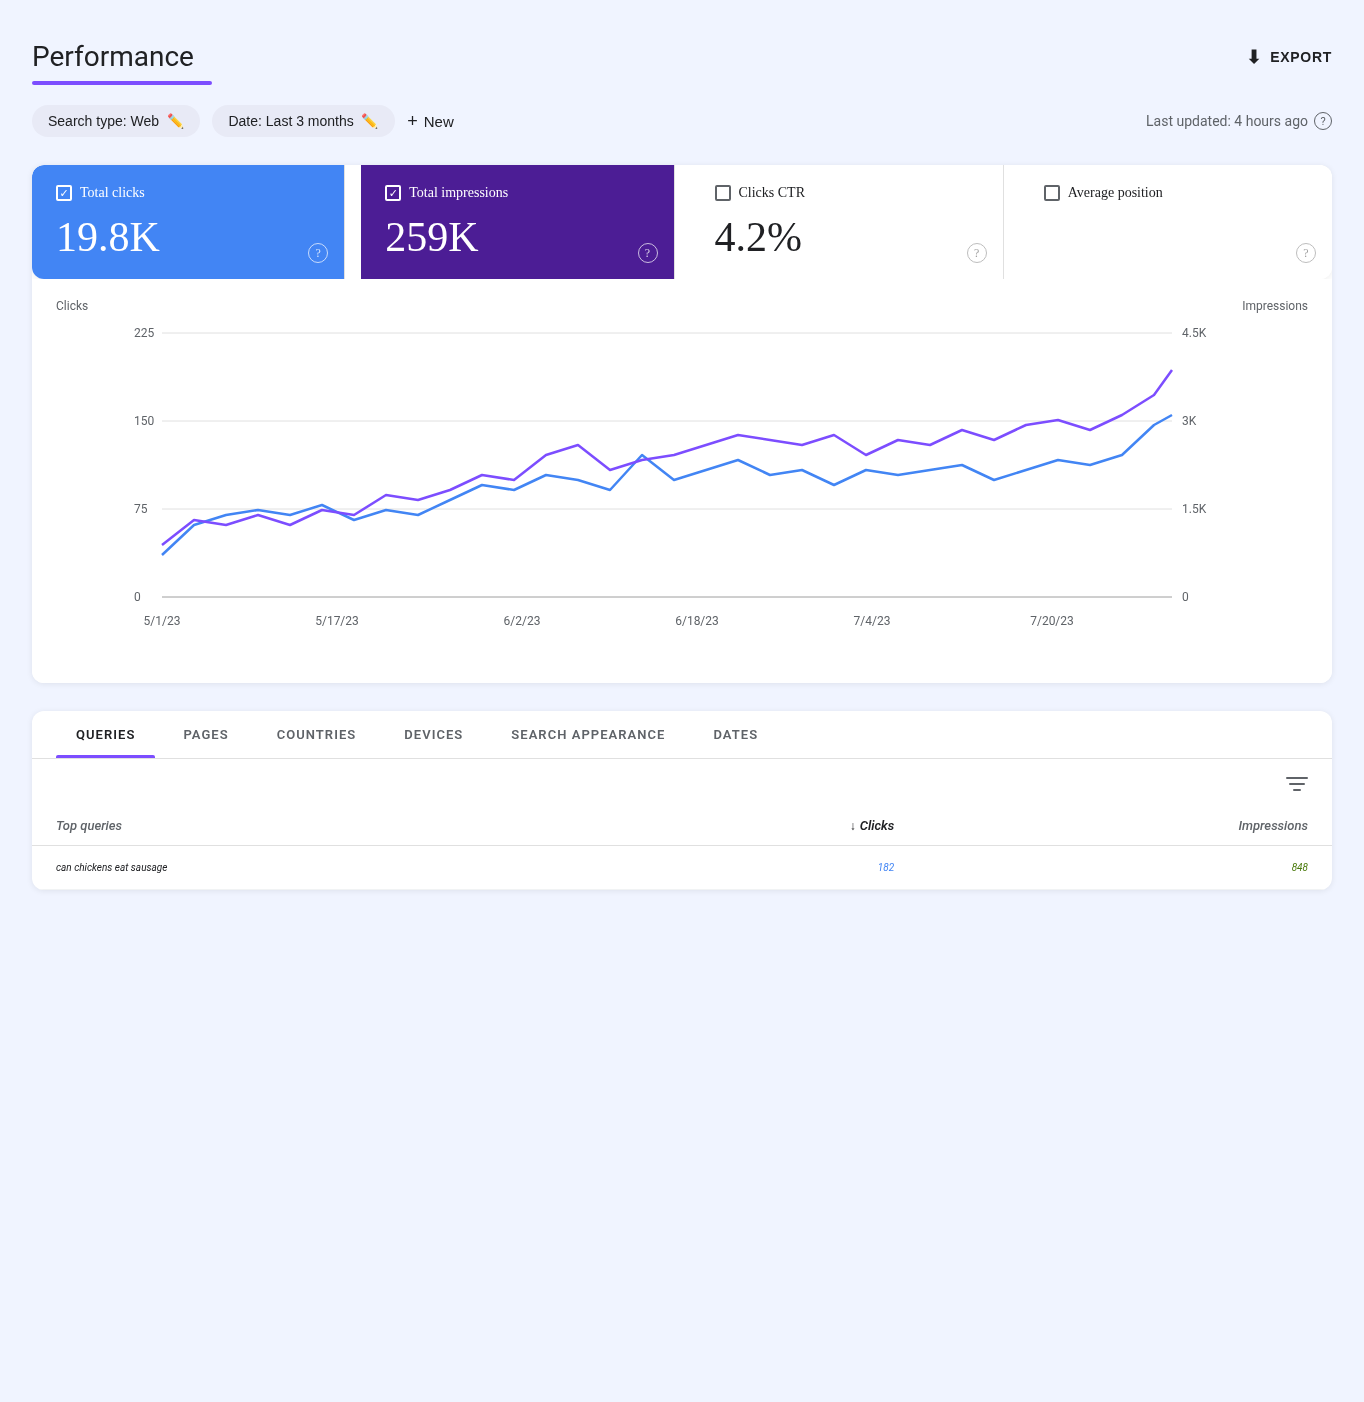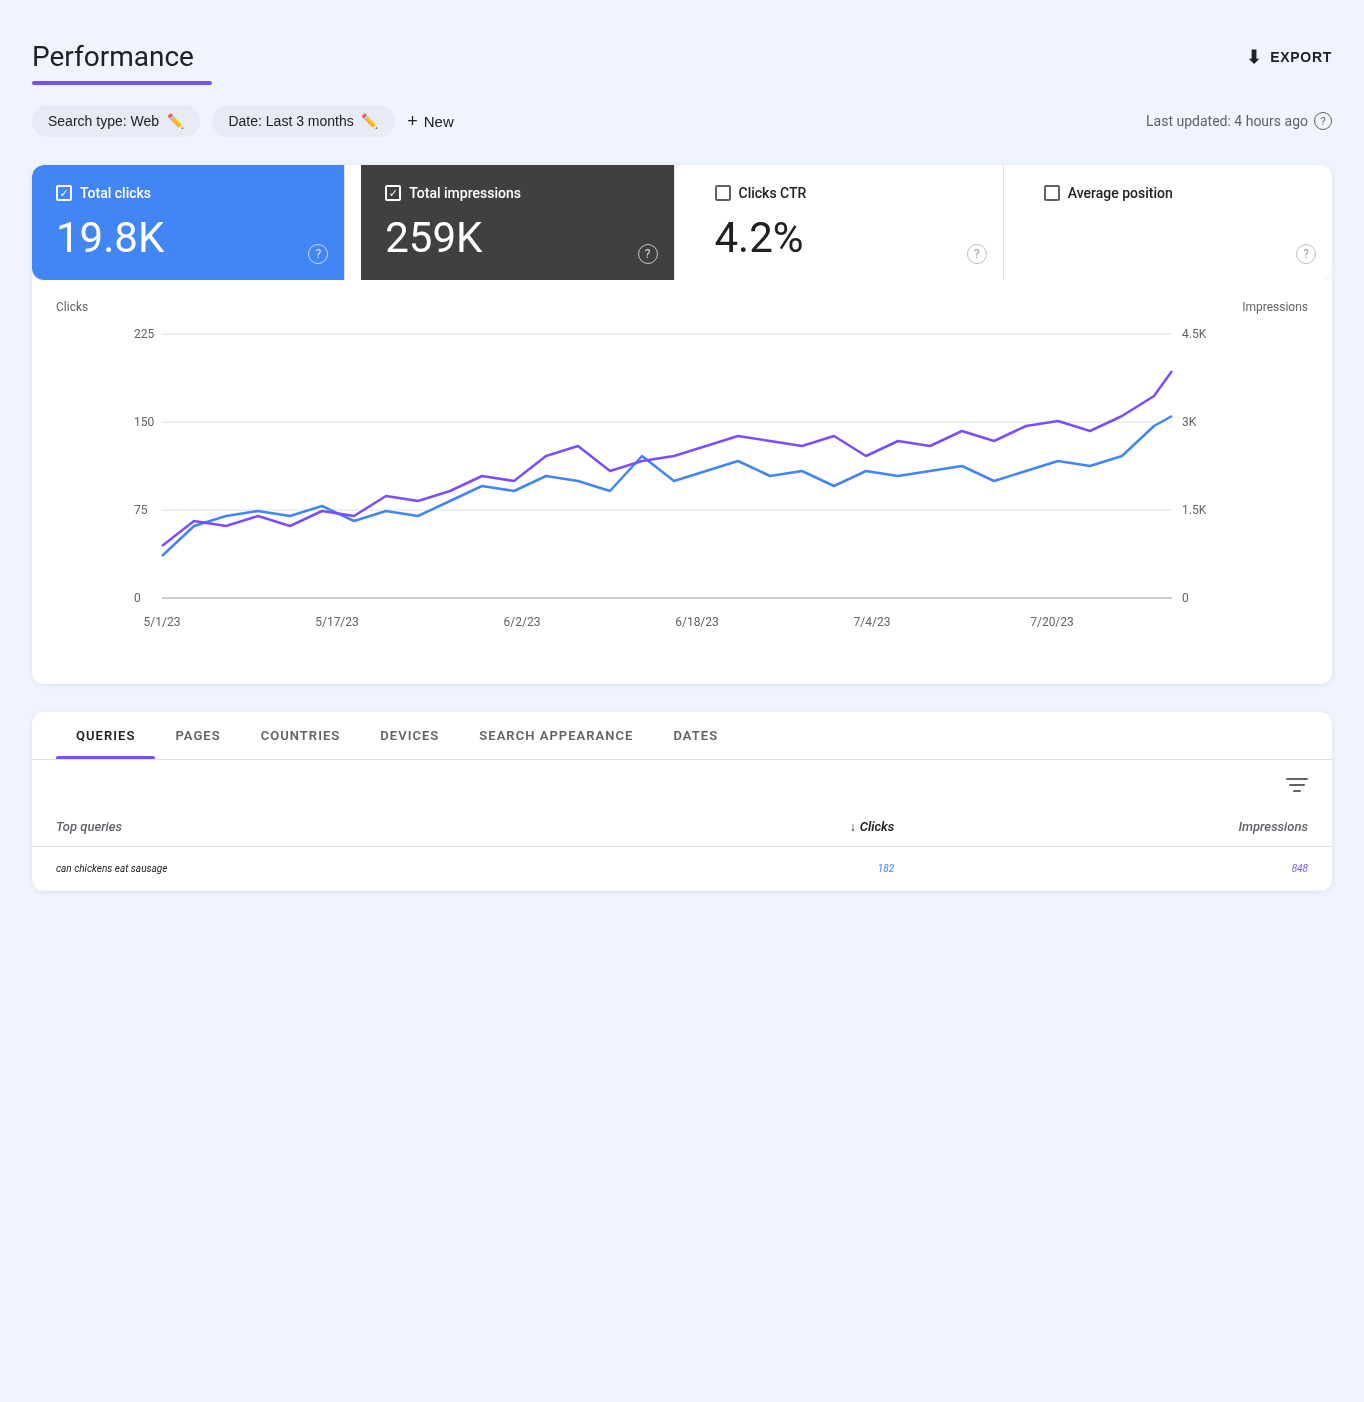--- a/index.html
+++ b/index.html
@@ -114,35 +114,36 @@
 
     
     .metrics-row {
       display: flex;
       gap: 16px;
       background: #fff;
       border-radius: 12px;
       overflow: hidden;
       box-shadow: 0 1px 6px rgba(0,0,0,0.08);
       margin-bottom: 0;
+      font-family: Liberation Serif, serif;
     }
     .metric-card {
       flex: 1;
       padding: 20px 24px 18px;
       position: relative;
       border-right: 1px solid #e0e0e0;
       cursor: pointer;
     }
     .metric-card:last-child { border-right: none; }
     .metric-card.active-blue {
       background: #4285f4;
       color: #fff;
     }
     .metric-card.active-purple {
-      background: #404040;
+      background: #4c1d95;
       color: #fff;
     }
     .metric-card.inactive {
       background: #fff;
       color: #202124;
     }
 
     .metric-label-row {
       display: flex;
       align-items: center;
@@ -219,21 +220,21 @@
       box-shadow: 0 1px 6px rgba(0,0,0,0.08);
       overflow: hidden;
     }
 
     
     .tabs-row {
       display: flex;
       align-items: center;
       border-bottom: 1px solid #e0e0e0;
       padding: 0 24px;
-      gap: 0;
+      gap: 8px;
     }
     .tab-item {
       padding: 16px 20px;
       font-size: 13px;
       font-weight: 600;
       letter-spacing: 0.08em;
       color: #5f6368;
       cursor: pointer;
       position: relative;
       text-transform: uppercase;
@@ -285,21 +286,21 @@
       font-weight: 600;
     }
     .data-table th.right { text-align: right; }
     .data-table td {
       padding: 16px 24px;
       font-size: 10px;
       border-bottom: 1px solid #f1f3f4;
     }
     .data-table td.right { text-align: right; }
     .data-table td.blue { color: #4285f4; }
-    .data-table td.purple { color: #8b5cf6; }
+    .data-table td.purple { color: #4d7c0f; }
     .sort-arrow {
       font-size: 12px;
       margin-right: 4px;
     }
 
     
     .metrics-chart-card {
       background: #fff;
       border-radius: 12px;
       box-shadow: 0 1px 6px rgba(0,0,0,0.08);

